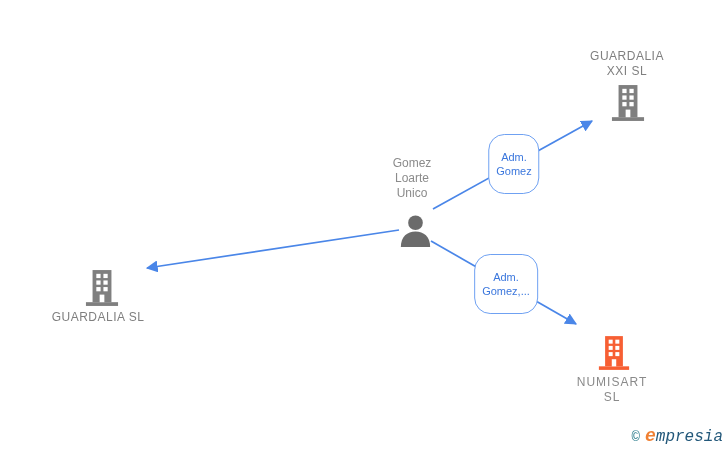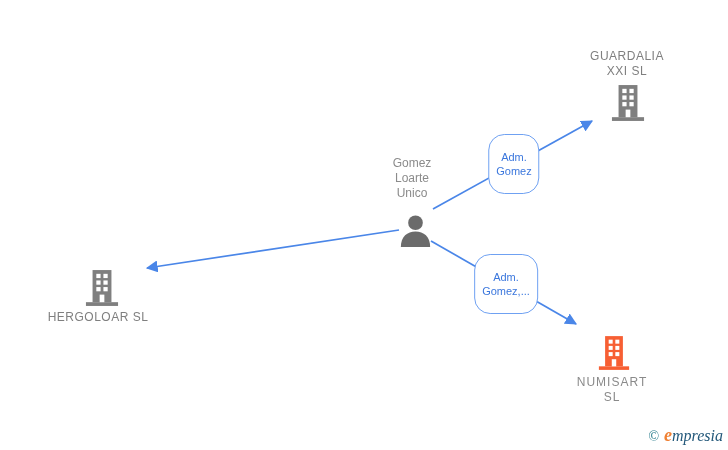--- a/index.html
+++ b/index.html
@@ -20,21 +20,21 @@
   }
   .edge-label{
     position:absolute;z-index:3;transform:translate(-50%,-50%);
     background:#ffffff;border:1.5px solid #6fa1f2;border-radius:16px;
     color:#3b77dd;font-size:11px;line-height:14px;text-align:center;
     padding:15px 7px;
   }
   .edge-label .ln{white-space:nowrap;}
   #watermark{
     position:absolute;right:5px;bottom:4px;z-index:2;
-    font-family:Liberation Serif, serif;font-style:italic;
+    font-family:Liberation Mono, monospace;font-style:italic;
     font-size:16px;line-height:18px;white-space:nowrap;
   }
   #watermark .copy{color:#2e7f8f;font-style:normal;font-size:14px;margin-right:5px;}
   #watermark .brand-e{color:#f08033;font-weight:bold;font-size:18px;}
   #watermark .brand-rest{color:#23587a;}
 </style>
 </head>
 <body>
 
 <div id="stage">
@@ -87,21 +87,21 @@
       <rect x="12" y="4" width="4.5" height="4.5" fill="#ffffff"></rect>
         <rect x="19.5" y="4" width="4.5" height="4.5" fill="#ffffff"></rect>
       <rect x="12" y="11" width="4.5" height="4.5" fill="#ffffff"></rect>
         <rect x="19.5" y="11" width="4.5" height="4.5" fill="#ffffff"></rect>
       <rect x="12" y="18" width="4.5" height="4.5" fill="#ffffff"></rect>
         <rect x="19.5" y="18" width="4.5" height="4.5" fill="#ffffff"></rect>
       <rect x="15.5" y="26" width="5" height="8" fill="#ffffff"></rect>
     </svg>
   </div>
   <div class="node-label" style="left:98px;top:310px;">
-    <div>HERGOLOAR SL</div>
+    <div>GUARDALIA SL</div>
   </div>
 
   <div class="node" style="left:598px;top:334px;width:32px;height:38px;">
     <svg width="32" height="38" viewBox="0 0 36 38">
       <rect x="1" y="34" width="34" height="4" fill="#f75f33"></rect>
       <rect x="8" y="0" width="20" height="34" fill="#f75f33"></rect>
       <rect x="12" y="4" width="4.5" height="4.5" fill="#ffffff"></rect>
         <rect x="19.5" y="4" width="4.5" height="4.5" fill="#ffffff"></rect>
       <rect x="12" y="11" width="4.5" height="4.5" fill="#ffffff"></rect>
         <rect x="19.5" y="11" width="4.5" height="4.5" fill="#ffffff"></rect>

